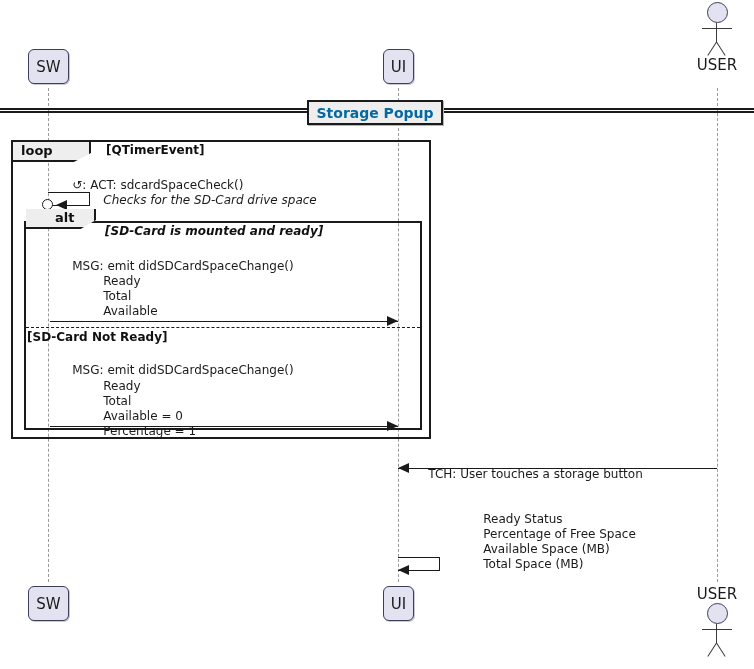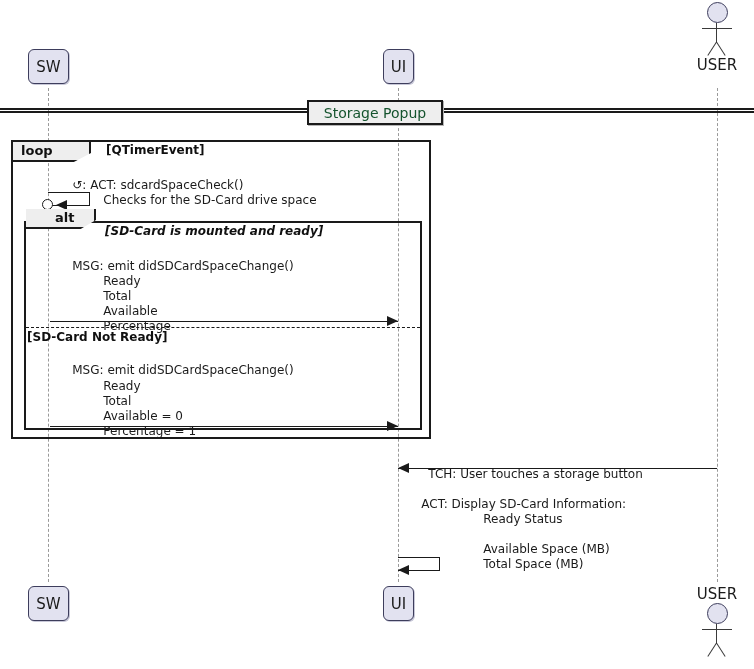--- a/index.html
+++ b/index.html
@@ -105,22 +105,22 @@
   }
   .divider-box {
     position: absolute;
     background: #eeeeee;
     border: 2px solid #1a1a1a;
     box-sizing: border-box;
     display: flex;
     align-items: center;
     justify-content: center;
     font-size: 14px;
-    font-weight: normal;
-    color: #14532d;
+    font-weight: bold;
+    color: #0369a1;
     box-shadow: 1px 1px 0 #b5b5b5;
   }
 
   
   .frag {
     position: absolute;
     border: 2px solid #1a1a1a;
     box-sizing: border-box;
     background: transparent;
   }
@@ -237,21 +237,21 @@
   <div class="frag-label" style="left:13px; top:142px; width:78px; height:20px;">
     <span>loop</span>
   </div>
   <div class="frag-guard" style="left:106px; top:143px;">
     <span>[QTimerEvent]</span>
   </div>
 
   <div class="msg-text" style="left:57px; top:163px;">
     <span>↺: ACT: sdcardSpaceCheck()</span>
   </div>
-  <div class="msg-text" style="left:88px; top:178px;">
+  <div class="msg-text" style="left:88px; top:178px;font-style:italic;">
     <span>Checks for the SD-Card drive space</span>
   </div>
   <div class="selfmsg" style="left:48px; top:192px; width:42px; height:14px;"></div>
   <div class="arrowhead-left" style="left:56px; top:200px;"></div>
   <div class="selfcircle" style="left:42px; top:199px;"></div>
 
   <div class="frag" style="left:24px; top:221px; width:398px; height:209px;"></div>
   <div class="frag-label" style="left:26px; top:209px; width:70px; height:20px;padding-left:29px;">
     <span>alt</span>
   </div>
@@ -264,23 +264,20 @@
   </div>
   <div class="msg-text" style="left:88px; top:259px;">
     <span>Ready</span>
   </div>
   <div class="msg-text" style="left:88px; top:274px;">
     <span>Total</span>
   </div>
   <div class="msg-text" style="left:88px; top:289px;">
     <span>Available</span>
   </div>
-  <div class="msg-text" style="left:88px; top:304px;">
-    <span>Percentage</span>
-  </div>
   <div class="msg-line" style="left:50px; top:321px; width:348px;"></div>
   <div class="arrowhead-right" style="left:387px; top:316px;"></div>
 
   <div class="frag-sep" style="left:26px; top:327px; width:394px;"></div>
   <div class="frag-guard" style="left:27px; top:330px;">
     <span>[SD-Card Not Ready]</span>
   </div>
 
   <div class="msg-text" style="left:57px; top:348px;">
     <span>MSG: emit didSDCardSpaceChange()</span>
@@ -299,25 +296,25 @@
   </div>
   <div class="msg-line" style="left:50px; top:426px; width:348px;"></div>
   <div class="arrowhead-right" style="left:387px; top:421px;"></div>
 
   <div class="msg-text" style="left:413px; top:452px;">
     <span>TCH: User touches a storage button</span>
   </div>
   <div class="msg-line" style="left:398px; top:468px; width:319px;"></div>
   <div class="arrowhead-left" style="left:398px; top:463px;"></div>
 
-  <div class="msg-text" style="left:406px; top:482px;">
-    <span>ACT: Display SD-Card Information:</span>
-  </div>
   <div class="msg-text" style="left:468px; top:497px;">
     <span>Ready Status</span>
+  </div>
+  <div class="msg-text" style="left:468px; top:512px;">
+    <span>Percentage of Free Space</span>
   </div>
   <div class="msg-text" style="left:468px; top:527px;">
     <span>Available Space (MB)</span>
   </div>
   <div class="msg-text" style="left:468px; top:542px;">
     <span>Total Space (MB)</span>
   </div>
   <div class="selfmsg" style="left:398px; top:557px; width:42px; height:14px;"></div>
   <div class="arrowhead-left" style="left:398px; top:565px;"></div>
 

